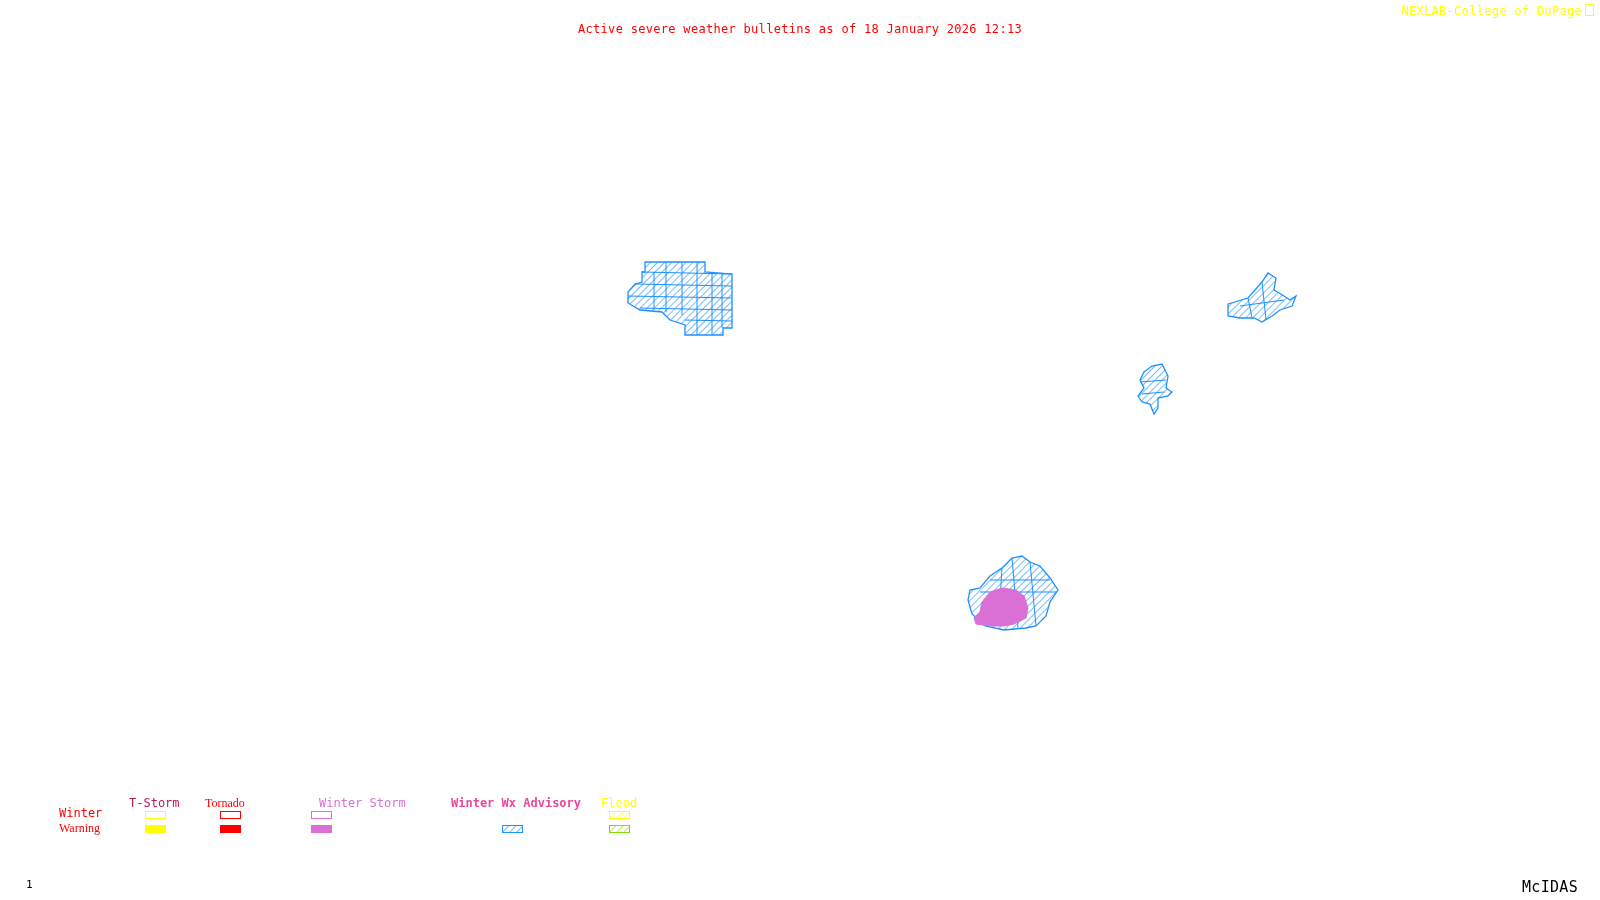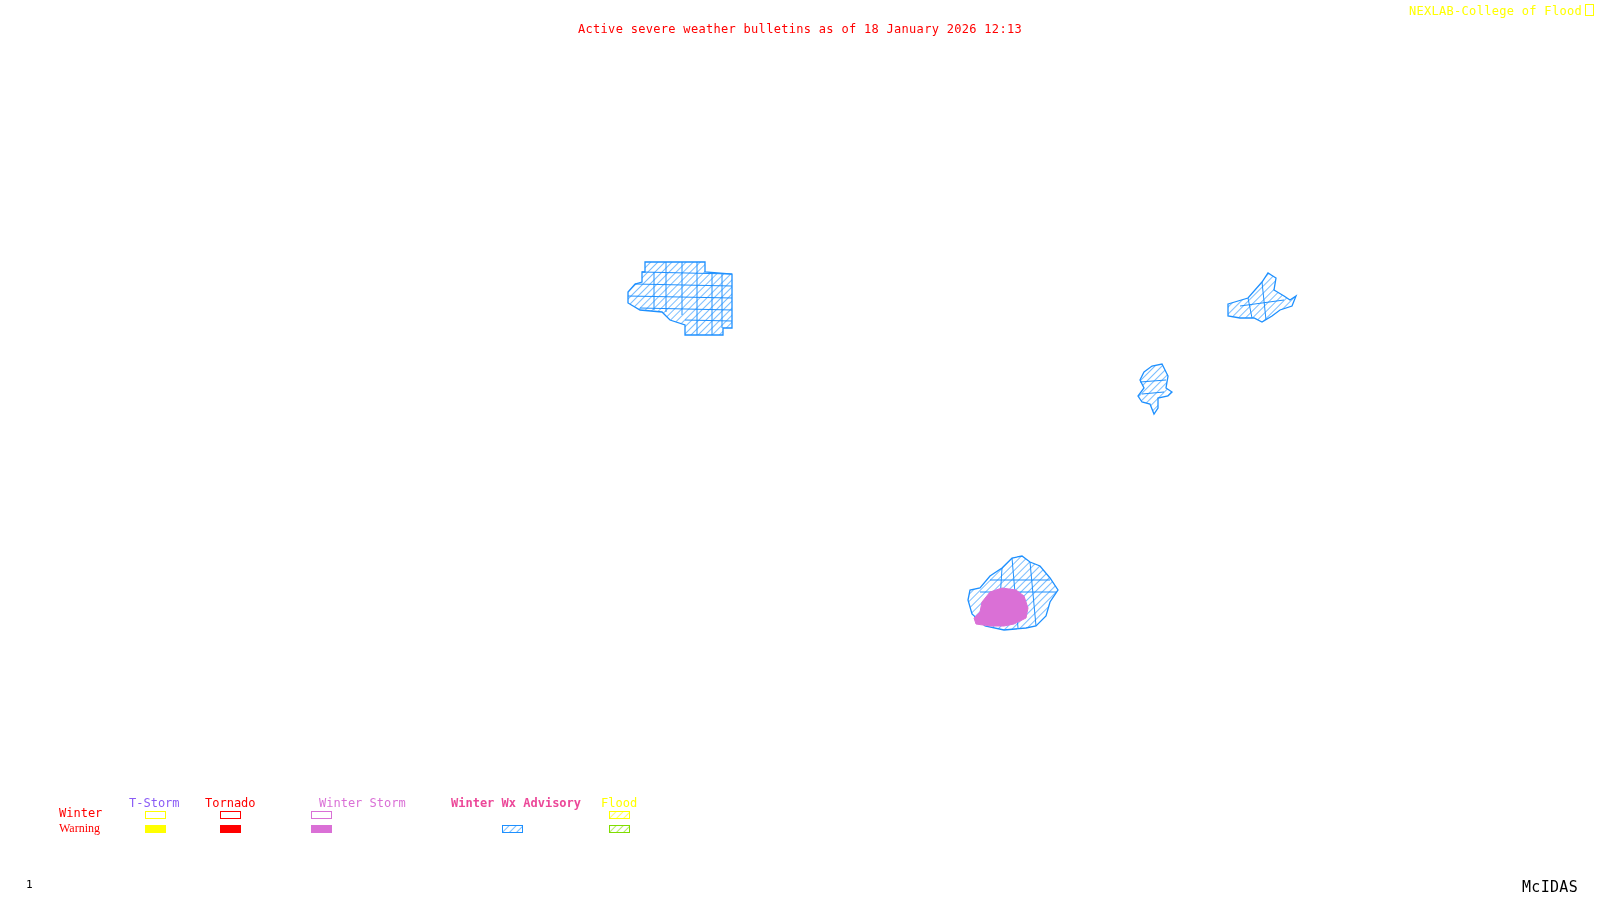--- a/index.html
+++ b/index.html
@@ -11,21 +11,21 @@
   #frame { left:26px; top:890px; color:#000; font-size:11px; transform:translateY(-12px); }
   #mcidas { right:22px; top:878px; color:#000; font-size:15px; }
   svg#map { position:absolute; left:0; top:0; }
   .lg { position:absolute; font-size:12px; }
   .sw { position:absolute; width:21px; height:8px; box-sizing:border-box; }
 </style>
 </head>
 <body>
 
 <div class="t" id="title">Active severe weather bulletins as of 18 January 2026 12:13</div>
-<div class="t" id="credit"><span>NEXLAB-College of Flood</span><span style="display:inline-block;width:7px;height:10px;border:1px solid #ffff00;margin-left:3px;vertical-align:-1px;"></span></div>
+<div class="t" id="credit"><span>NEXLAB-College of DuPage</span><span style="display:inline-block;width:7px;height:10px;border:1px solid #ffff00;margin-left:3px;vertical-align:-1px;"></span></div>
 
 <svg id="map" width="1600" height="900">
   <defs>
     <pattern id="hatch-blue" patternUnits="userSpaceOnUse" width="5" height="5" patternTransform="rotate(45)">
       <line x1="0" y1="0" x2="0" y2="5" stroke="#1e90ff" stroke-width="1.2"></line>
     </pattern>
     <pattern id="hatch-yellow" patternUnits="userSpaceOnUse" width="5" height="5" patternTransform="rotate(45)">
       <line x1="0" y1="0" x2="0" y2="5" stroke="#ffff00" stroke-width="1.2"></line>
     </pattern>
     <pattern id="hatch-green" patternUnits="userSpaceOnUse" width="5" height="5" patternTransform="rotate(45)">
@@ -78,25 +78,25 @@
     </g>
   </g>
 
   <path d="M990,592 L1002,588 L1016,590 L1024,596 L1028,608 L1026,618 L1014,624 L1004,626 L990,626 L976,624 L974,618 L980,612 L982,602 Z" fill="#da70d6" stroke="#da70d6" stroke-width="1"></path>
 </svg>
 
 <div>
   <div class="lg" style="left:59px;top:806px;color:#ff0000;">Winter</div>
   <div class="lg" style="left:59px;top:821px;color:#ff0000;font-family:Liberation Serif, serif;">Warning</div>
 
-  <div class="lg" style="left:129px;top:796px;color:#8b5cf6;">T-Storm</div>
+  <div class="lg" style="left:129px;top:796px;color:#be185d;">T-Storm</div>
   <div class="sw" style="left:145px;top:811px;border:1px solid #ffff00;"></div>
   <div class="sw" style="left:145px;top:825px;background:#ffff00;"></div>
 
-  <div class="lg" style="left:205px;top:796px;color:#ff0000;">Tornado</div>
+  <div class="lg" style="left:205px;top:796px;color:#ff0000;font-family:Liberation Serif, serif;">Tornado</div>
   <div class="sw" style="left:220px;top:811px;border:1px solid #ff0000;"></div>
   <div class="sw" style="left:220px;top:825px;background:#ff0000;"></div>
 
   <div class="lg" style="left:275px;top:796px;color:#da70d6;margin-left:44px;">Winter Storm</div>
   <div class="sw" style="left:311px;top:811px;border:1px solid #da70d6;"></div>
   <div class="sw" style="left:311px;top:825px;background:#da70d6;"></div>
 
   <div class="lg" style="left:451px;top:796px;color:#ec4899;font-weight:bold;">Winter Wx Advisory</div>
   <svg class="sw" style="left:502px;top:825px;" width="21" height="8">
       <rect x="0.5" y="0.5" width="20" height="7" fill="url(#hatch-blue)" stroke="#1e90ff" stroke-width="1"></rect>

